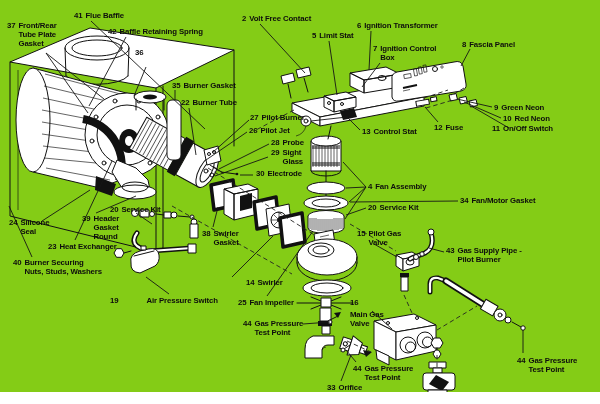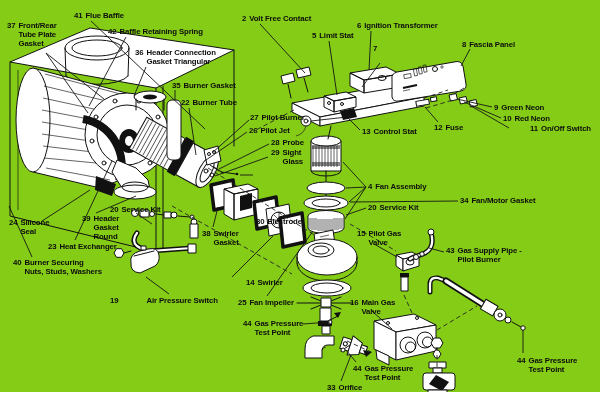--- a/index.html
+++ b/index.html
@@ -346,37 +346,37 @@
         <span class="txt">Front/Rear
 Tube Plate
 Gasket</span>
       </div>
       <div class="part-label" style="left: 108px; top: 27px;">
         <span class="num">42</span>
         <span class="txt">Baffle Retaining Spring</span>
       </div>
       <div class="part-label" style="left: 135px; top: 48px;">
         <span class="num">36</span>
-        <span class="txt">Header Connection
-Gasket Triangular</span>
       </div>
       <div class="part-label" style="left: 242px; top: 14px;">
         <span class="num">2</span>
         <span class="txt">Volt Free Contact</span>
       </div>
       <div class="part-label" style="left: 312px; top: 31px;">
         <span class="num">5</span>
         <span class="txt">Limit Stat</span>
       </div>
       <div class="part-label" style="left: 357px; top: 21px;">
         <span class="num">6</span>
         <span class="txt">Ignition Transformer</span>
       </div>
       <div class="part-label" style="left: 373px; top: 44px;">
         <span class="num">7</span>
+        <span class="txt">Ignition Control
+Box</span>
       </div>
       <div class="part-label" style="left: 462px; top: 40px;">
         <span class="num">8</span>
         <span class="txt">Fascia Panel</span>
       </div>
       <div class="part-label" style="left: 172px; top: 81px;">
         <span class="num">35</span>
         <span class="txt">Burner Gasket</span>
       </div>
       <div class="part-label" style="left: 181px; top: 98px; align-items: flex-end;">
@@ -384,21 +384,21 @@
         <span class="txt">Burner Tube</span>
       </div>
       <div class="part-label" style="left: 494px; top: 103px;">
         <span class="num">9</span>
         <span class="txt">Green Neon</span>
       </div>
       <div class="part-label" style="left: 503px; top: 114px;">
         <span class="num">10</span>
         <span class="txt">Red Neon</span>
       </div>
-      <div class="part-label" style="left: 530px; top: 124px;">
+      <div class="part-label" style="left: 492px; top: 124px;">
         <span class="num">11</span>
         <span class="txt">On/Off Switch</span>
       </div>
       <div class="part-label" style="left: 434px; top: 123px;">
         <span class="num">12</span>
         <span class="txt">Fuse</span>
       </div>
       <div class="part-label" style="left: 362px; top: 127px;">
         <span class="num">13</span>
         <span class="txt">Control Stat</span>
@@ -413,21 +413,21 @@
       </div>
       <div class="part-label" style="left: 271px; top: 138px;">
         <span class="num">28</span>
         <span class="txt">Probe</span>
       </div>
       <div class="part-label" style="left: 271px; top: 148px;">
         <span class="num">29</span>
         <span class="txt">Sight
 Glass</span>
       </div>
-      <div class="part-label" style="left: 256px; top: 169px; margin-top: 48px;">
+      <div class="part-label" style="left: 256px; top: 169px;">
         <span class="num">30</span>
         <span class="txt">Electrode</span>
       </div>
       <div class="part-label" style="left: 368px; top: 182px;">
         <span class="num">4</span>
         <span class="txt">Fan Assembly</span>
       </div>
       <div class="part-label" style="left: 460px; top: 196px;">
         <span class="num">34</span>
         <span class="txt">Fan/Motor Gasket</span>
@@ -480,21 +480,21 @@
         <span class="txt">Swirler</span>
       </div>
       <div class="part-label" style="left: 110px; top: 296px; gap: 28px;">
         <span class="num">19</span>
         <span class="txt">Air Pressure Switch</span>
       </div>
       <div class="part-label" style="left: 238px; top: 298px;">
         <span class="num">25</span>
         <span class="txt">Fan Impeller</span>
       </div>
-      <div class="part-label" style="left: 350px; top: 298px;">
+      <div class="part-label" style="left: 350px; top: 298px; flex-direction: column;">
         <span class="num">16</span>
         <span class="txt">Main Gas
 Valve</span>
       </div>
       <div class="part-label" style="left: 243px; top: 319px;">
         <span class="num">44</span>
         <span class="txt">Gas Pressure
 Test Point</span>
       </div>
       <div class="part-label" style="left: 327px; top: 383px;">

